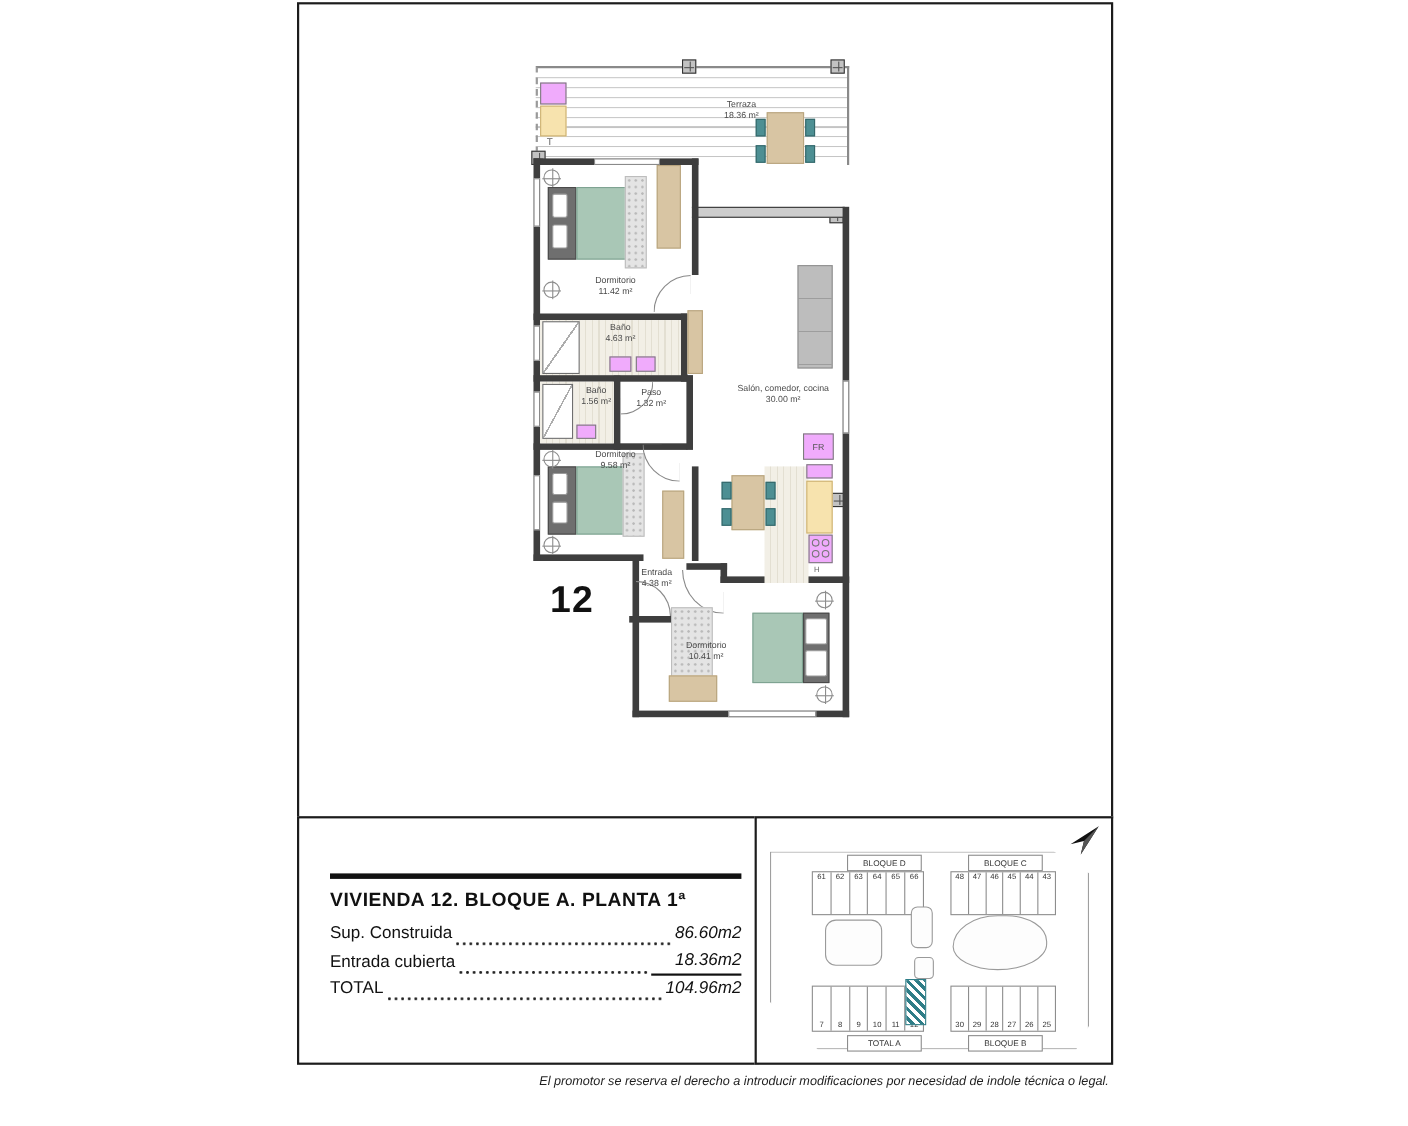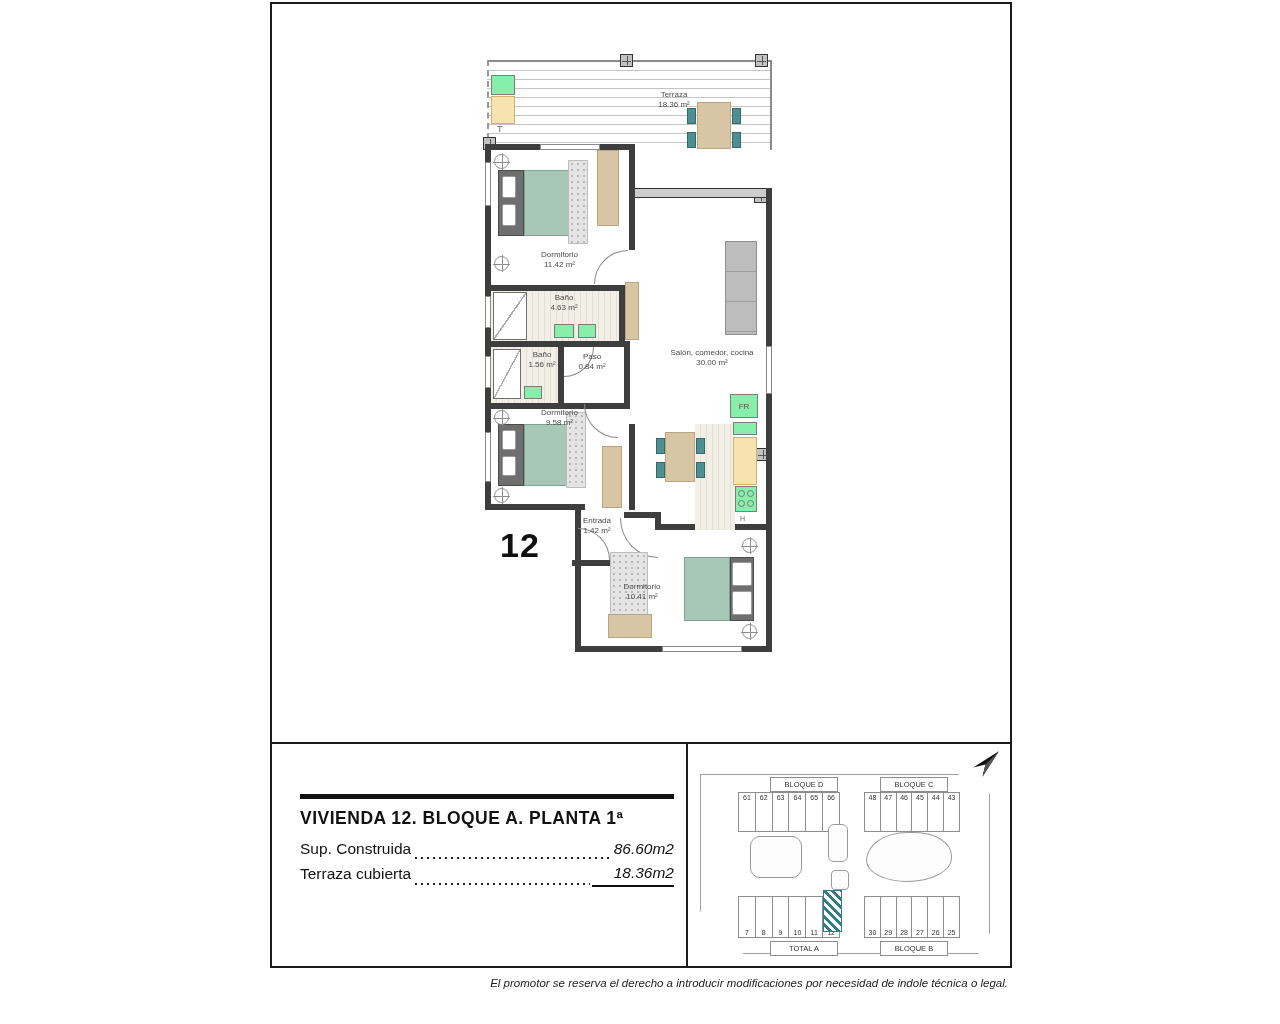--- a/index.html
+++ b/index.html
@@ -19,41 +19,41 @@
   .deck{position:absolute;background:repeating-linear-gradient(180deg,#ffffff 0 8px,#c4c4c4 8px 9px);box-sizing:border-box;}
   .tileV{position:absolute;background:repeating-linear-gradient(90deg,#f2efe6 0 5px,#e3dfd2 5px 6px);}
   .tan{position:absolute;background:#d8c5a3;border:1px solid #b9a57f;box-sizing:border-box;}
   .yellow{position:absolute;background:#f7e3ae;border:1px solid #cdb274;box-sizing:border-box;}
   .bed{position:absolute;background:#a9c7b6;border:1px solid #7fa392;box-sizing:border-box;}
   .hboard{position:absolute;background:#6f6f6f;border:1px solid #4a4a4a;box-sizing:border-box;}
   .pillow{position:absolute;background:#fff;border:1px solid #9a9a9a;border-radius:2px;box-sizing:border-box;}
   .rug{position:absolute;background:#e4e4e4;background-image:radial-gradient(circle,#b9b9b9 1px,transparent 1.3px);background-size:6px 6px;border:1px solid #bdbdbd;box-sizing:border-box;}
   .chair{position:absolute;background:#4d8f93;border:1px solid #35686b;box-sizing:border-box;}
   .sofa{position:absolute;background:#bdbdbd;border:1px solid #8f8f8f;box-sizing:border-box;background-image:repeating-linear-gradient(180deg,transparent 0 29px,#9d9d9d 29px 30px);}
-  .fixture{position:absolute;background:#86efac;border:1px solid #7d7d7d;box-sizing:border-box;}
+  .fixture{position:absolute;background:#f0abfc;border:1px solid #7d7d7d;box-sizing:border-box;}
   .shower{position:absolute;background:#fff;border:1px solid #6f6f6f;box-sizing:border-box;background-image:linear-gradient(to bottom right,transparent 48.5%,#adadad 48.5% 51.5%,transparent 51.5%);}
   .burner{position:absolute;width:7px;height:7px;border:1px solid #777;border-radius:50%;box-sizing:border-box;}
   .fan{position:absolute;width:15px;height:15px;border:1px solid #8d8d8d;border-radius:50%;box-sizing:border-box;}
   .fan:before{content:"";position:absolute;left:50%;top:-2px;bottom:-2px;width:1px;background:#8d8d8d;}
   .fan:after{content:"";position:absolute;top:50%;left:-2px;right:-2px;height:1px;background:#8d8d8d;}
   .arc{position:absolute;border:0 solid #888;box-sizing:border-box;}
   .arc-tl{border-radius:100% 0 0 0;border-top-width:1px;border-left-width:1px;}
   .arc-tr{border-radius:0 100% 0 0;border-top-width:1px;border-right-width:1px;}
   .arc-bl{border-radius:0 0 0 100%;border-bottom-width:1px;border-left-width:1px;}
   .arc-br{border-radius:0 0 100% 0;border-bottom-width:1px;border-right-width:1px;}
   .room-label{position:absolute;font-size:8px;line-height:1.3;color:#4a4a4a;text-align:center;}
   .room-label .nm,.room-label .ar{display:block;}
   .unit-num{position:absolute;font-size:34px;font-weight:600;color:#111;letter-spacing:1px;}
   .tinytxt{position:absolute;font-size:9px;color:#666;}
 
   
   .sum-inner{position:absolute;left:28px;top:50px;width:374px;}
   .sum-rule{height:5px;background:#111;margin-bottom:9px;}
   .sum-title{font-size:17.5px;font-weight:bold;letter-spacing:0.5px;color:#111;margin-bottom:8px;white-space:nowrap;}
-  .sum-row{display:flex;align-items:center;font-size:15.5px;color:#111;line-height:1.55;}
+  .sum-row{display:flex;align-items:flex-end;font-size:15.5px;color:#111;line-height:1.55;}
   .sum-row .dots{flex:1;align-self:flex-end;height:6px;margin:0 2px;background-image:radial-gradient(circle,#222 1.1px,transparent 1.4px);background-size:6px 6px;background-repeat:repeat-x;background-position:0 100%;}
   .sum-row .val{white-space:nowrap;font-style:italic;}
   .sum-row .val.underlined{border-bottom:2.5px solid #111;padding-left:22px;}
 
   
   .sp-boundary{position:absolute;border:1px solid #9f9f9f;clip-path:polygon(0% 0%,89% 0%,100% 11%,100% 88%,96% 100%,15% 100%,0% 76%);}
   .sp-row{position:absolute;display:flex;border:1px solid #8d8d8d;box-sizing:border-box;background:#fff;}
   .sp-cell{flex:1;border-left:1px solid #8d8d8d;display:flex;justify-content:center;box-sizing:border-box;font-size:7px;color:#333;}
   .sp-cell:first-child{border-left:none;}
   .sp-row.topnums .sp-cell{align-items:flex-start;padding-top:1px;}
@@ -148,21 +148,21 @@
     <div class="tileV" style="left:219px;top:343px;width:67px;height:56px;"></div>
     <div class="shower" style="left:221px;top:345px;width:28px;height:50px;"></div>
     <div class="fixture" style="left:252px;top:382px;width:18px;height:13px;"></div>
     <div class="room-label" style="left:240px;top:346px;width:60px;">
       <span class="nm">Baño</span>
       <span class="ar">1.56 m²</span>
     </div>
     <div class="arc arc-br" style="left:292px;top:343px;width:30px;height:30px;"></div>
     <div class="room-label" style="left:295px;top:348px;width:50px;">
       <span class="nm">Paso</span>
-      <span class="ar">0.84 m²</span>
+      <span class="ar">1.32 m²</span>
     </div>
 
     <div class="hboard" style="left:226px;top:420px;width:26px;height:62px;"></div>
     <div class="pillow" style="left:230px;top:426px;width:14px;height:20px;"></div>
     <div class="pillow" style="left:230px;top:452px;width:14px;height:20px;"></div>
     <div class="bed" style="left:252px;top:420px;width:44px;height:62px;"></div>
     <div class="rug" style="left:294px;top:408px;width:20px;height:76px;"></div>
     <div class="tan" style="left:330px;top:442px;width:20px;height:62px;"></div>
     <div class="fan" style="left:222px;top:406px;"></div>
     <div class="fan" style="left:222px;top:484px;"></div>
@@ -193,21 +193,21 @@
     <div class="tan" style="left:393px;top:428px;width:30px;height:50px;"></div>
     <div class="chair" style="left:384px;top:434px;width:9px;height:16px;"></div>
     <div class="chair" style="left:384px;top:458px;width:9px;height:16px;"></div>
     <div class="chair" style="left:424px;top:434px;width:9px;height:16px;"></div>
     <div class="chair" style="left:424px;top:458px;width:9px;height:16px;"></div>
 
     <div class="arc arc-tr" style="left:306px;top:524px;width:32px;height:32px;"></div>
     <div class="arc arc-bl" style="left:348px;top:514px;width:38px;height:40px;"></div>
     <div class="room-label" style="left:290px;top:512px;width:70px;">
       <span class="nm">Entrada</span>
-      <span class="ar">1.42 m²</span>
+      <span class="ar">4.38 m²</span>
     </div>
 
     <div class="rug" style="left:338px;top:548px;width:38px;height:74px;"></div>
     <div class="bed" style="left:412px;top:553px;width:46px;height:64px;"></div>
     <div class="hboard" style="left:458px;top:553px;width:24px;height:64px;"></div>
     <div class="pillow" style="left:460px;top:558px;width:20px;height:24px;"></div>
     <div class="pillow" style="left:460px;top:587px;width:20px;height:24px;"></div>
     <div class="tan" style="left:336px;top:610px;width:44px;height:24px;"></div>
     <div class="fan" style="left:470px;top:534px;"></div>
     <div class="fan" style="left:470px;top:620px;"></div>
@@ -222,23 +222,28 @@
   <div class="frame" style="left:270px;top:742px;width:416px;height:222px;">
     <div class="sum-inner">
       <div class="sum-rule"></div>
       <div class="sum-title">VIVIENDA 12. BLOQUE A. PLANTA 1ª</div>
       <div class="sum-row">
         <span>Sup. Construida</span>
         <span class="dots"></span>
         <span class="val">86.60m2</span>
       </div>
       <div class="sum-row">
-        <span>Terraza cubierta</span>
+        <span>Entrada cubierta</span>
         <span class="dots"></span>
         <span class="val underlined">18.36m2</span>
+      </div>
+      <div class="sum-row">
+        <span>TOTAL</span>
+        <span class="dots"></span>
+        <span class="val">104.96m2</span>
       </div>
     </div>
   </div>
 
   <div class="frame" style="left:686px;top:742px;width:322px;height:222px;">
     <svg style="position:absolute;right:10px;top:6px;" width="28" height="28" viewBox="0 0 24 24">
       <path d="M23 1 L9 23 L11.5 12.5 L1 15 Z" fill="#111"></path>
       <path d="M23 1 L11.5 12.5 L9 23 Z" fill="#555"></path>
     </svg>
 

